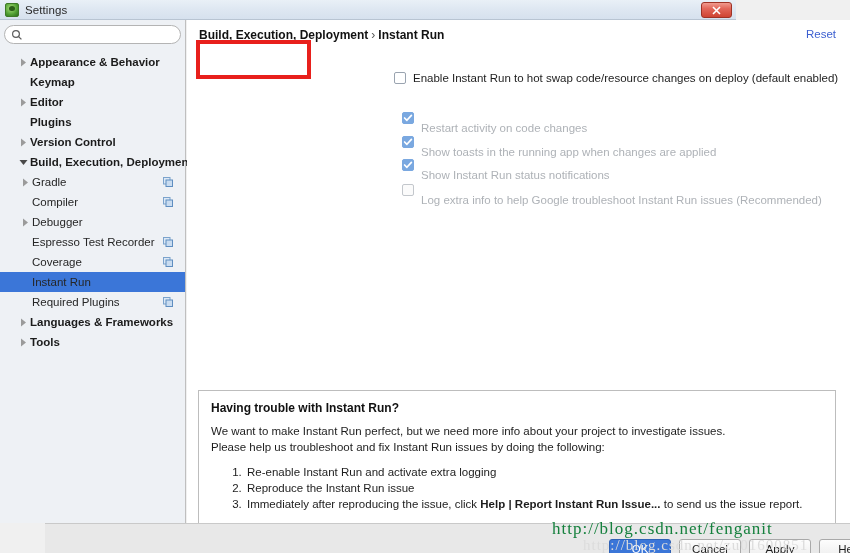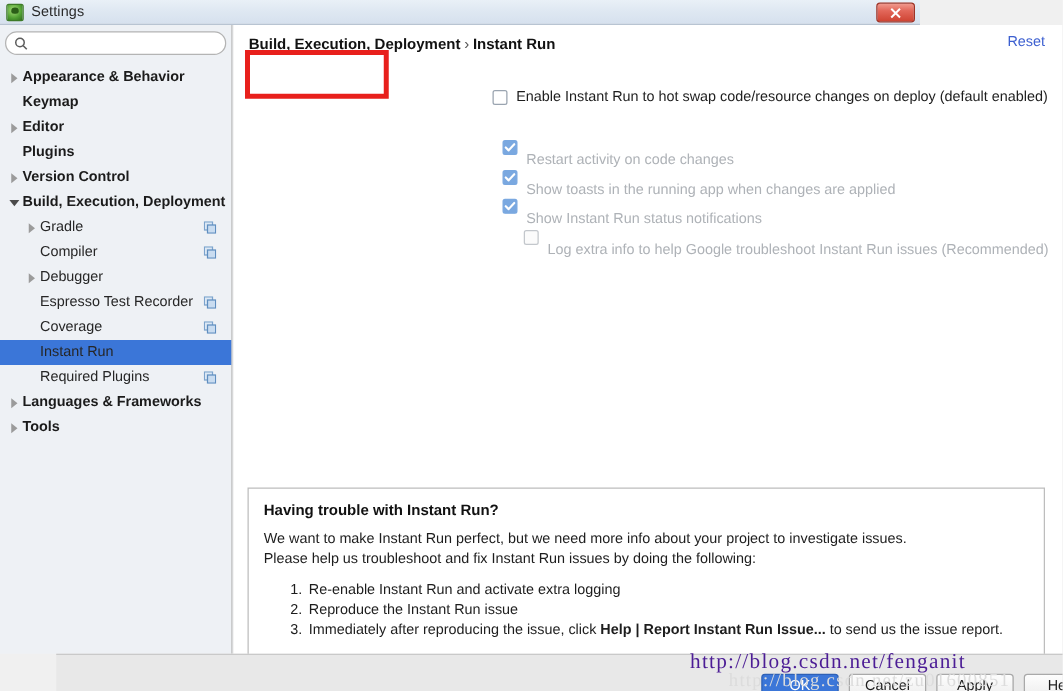--- a/index.html
+++ b/index.html
@@ -120,21 +120,21 @@
   .tree {
     padding-top: 4px;
     user-select: none;
   }
   .tree-row {
     height: 20px;
     display: flex;
     align-items: center;
     position: relative;
     box-sizing: border-box;
-    padding-left: 4px;
+    padding-left: 16px;
   }
   .tree-row.selected {
     background: #3b76d8;
   }
   .tree-row.selected .tree-label { color: #ffffff; }
   .tw {
     width: 14px;
     flex: none;
     display: flex;
     align-items: center;
@@ -313,21 +313,21 @@
   .btn.primary {
     background: #3b76d8;
     border: 1px solid #2f61b5;
     color: #ffffff;
   }
 
   
   .watermark {
     position: absolute;
     font-family: "Liberation Serif", serif;
-    color: #4c1d95;
+    color: #15803d;
     white-space: nowrap;
     pointer-events: none;
     letter-spacing: 1px;
   }
   .watermark.wm1 {
     left: 552px; top: 519px;
     font-size: 17px;
   }
   .watermark.wm2 {
     left: 583px; top: 537px;
@@ -529,21 +529,21 @@
           <span class="cb-label">Show toasts in the running app when changes are applied</span>
         </div>
         <div class="cb-row dis" style="left: 215px; top: 128px;">
           <span class="cb checked dis">
             <svg width="10" height="10" viewBox="0 0 10 10">
               <path d="M1.6 5 L3.9 7.3 L8.4 2.4" stroke="#ffffff" stroke-width="1.7" fill="none" stroke-linecap="round" stroke-linejoin="round"></path>
             </svg>
           </span>
           <span class="cb-label">Show Instant Run status notifications</span>
         </div>
-        <div class="cb-row dis" style="left: 232px; top: 153px;">
+        <div class="cb-row dis" style="left: 215px; top: 153px;">
           <span class="cb unchecked dis"></span>
           <span class="cb-label">Log extra info to help Google troubleshoot Instant Run issues (Recommended)</span>
         </div>
       </div>
 
 
     <div class="info-panel">
       <div class="info-title">Having trouble with Instant Run?</div>
       <div class="info-p">We want to make Instant Run perfect, but we need more info about your project to investigate issues.</div>
       <div class="info-p">Please help us troubleshoot and fix Instant Run issues by doing the following:</div>

